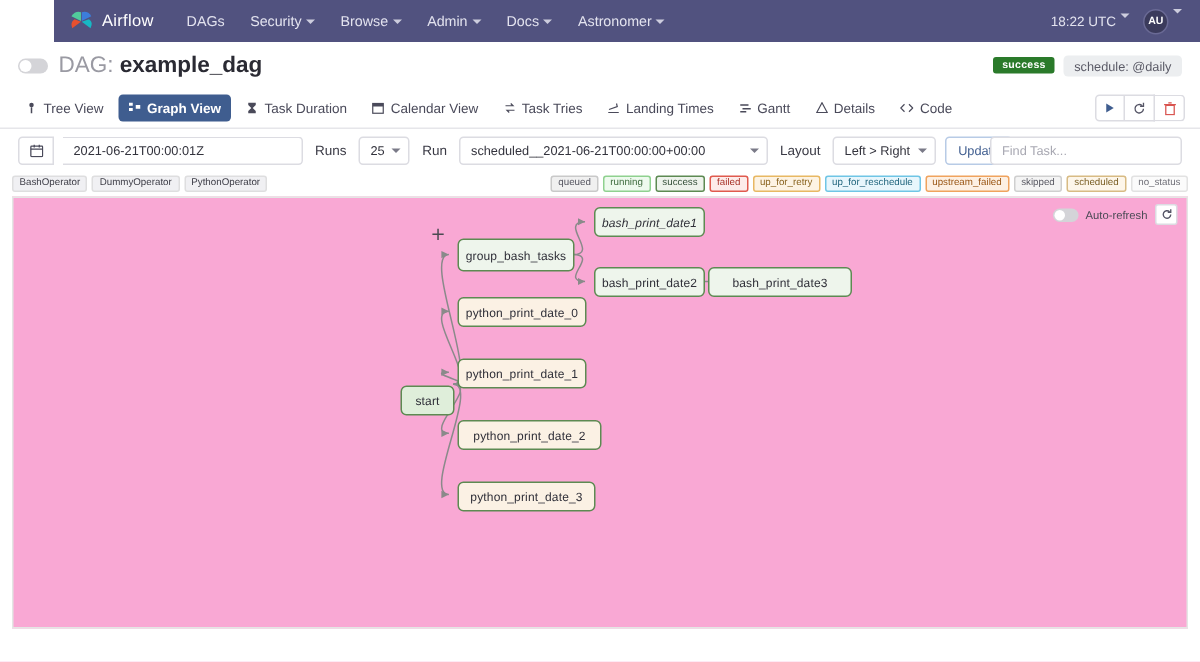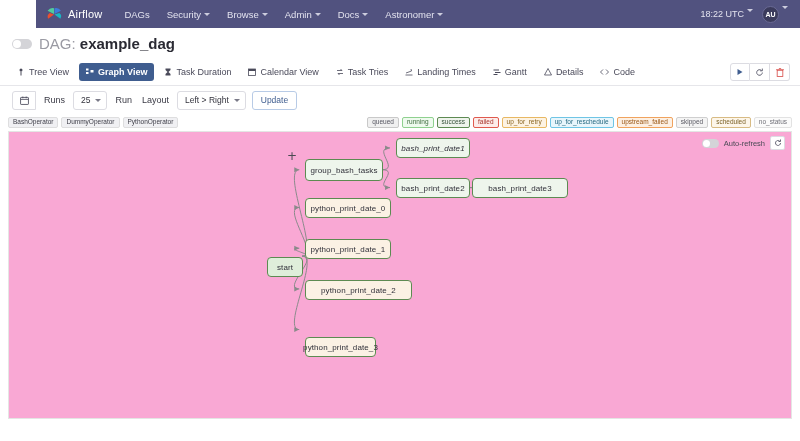--- a/index.html
+++ b/index.html
@@ -245,20 +245,24 @@
       <span class="avatar">AU</span>
       <i class="caret"></i>
     </div>
   </div>
 </div>
 
 <div class="dag-header">
   <div class="toggle"></div>
   <div class="dag-title">
     <span>DAG: </span><b>example_dag</b>
+  </div>
+  <div class="dag-header-right">
+    <span class="badge-success">success</span>
+    <span class="badge-schedule">schedule: @daily</span>
   </div>
 </div>
 
 <div class="tabbar">
   <div class="tab">
     <svg width="8" height="8" viewBox="0 0 16 16">
         <circle cx="8" cy="4" r="3" fill="#4a4a5a"></circle>
         <rect x="7" y="7" width="2" height="8" fill="#4a4a5a"></rect>
       </svg>
     <span>Tree View</span>
@@ -341,37 +345,43 @@
 </div>
 
 <div class="controlbar">
   <div class="ctl-cal">
     <svg width="9" height="9" viewBox="0 0 16 16">
         <rect x="1" y="2.5" width="14" height="12.5" rx="1" fill="none" stroke="#4a4a5a" stroke-width="1.5"></rect>
         <path d="M1 6h14" stroke="#4a4a5a" stroke-width="1.5"></path>
         <path d="M5 1v3M11 1v3" stroke="#4a4a5a" stroke-width="1.5"></path>
       </svg>
   </div>
+  <div class="ctl-date">2021-06-21T00:00:01Z</div>
 
   <span class="ctl-label">Runs</span>
   <div class="ctl-select sel-runs">
     <span>25</span>
     <i class="sel-caret"></i>
   </div>
 
   <span class="ctl-label">Run</span>
+  <div class="ctl-select sel-run">
+    <span>scheduled__2021-06-21T00:00:00+00:00</span>
+    <i class="sel-caret"></i>
+  </div>
 
   <span class="ctl-label">Layout</span>
   <div class="ctl-select sel-layout">
     <span>Left &gt; Right</span>
     <i class="sel-caret"></i>
   </div>
 
   <div class="btn-update">Update</div>
 
+  <input class="find-task" placeholder="Find Task..." style="">
 </div>
 
 <div class="legendbar">
   <div class="op-tags">
     <span class="op-tag">BashOperator</span>
     <span class="op-tag">DummyOperator</span>
     <span class="op-tag">PythonOperator</span>
   </div>
   <div class="status-tags" id="status-legend">
       <span class="st-tag" style="background: rgb(240, 240, 240); border-color: rgb(201, 201, 201); color: rgb(85, 85, 96);">queued</span>
@@ -418,16 +428,16 @@
   <span class="expand-plus" id="expand-plus" style="left: 278px; top: 18px;">+</span>
 
   <div id="graph-nodes">
       <div class="node dummy" style="left: 258px; top: 115px; width: 36px; height: 20px; margin-top: 10px;">start</div>
       <div class="node bash" style="left: 296px; top: 27px; width: 78px; height: 22px;">group_bash_tasks</div>
       <div class="node bash" style="left: 387px; top: 6px; width: 74px; height: 20px; font-style: italic;">bash_print_date1</div>
       <div class="node bash" style="left: 387px; top: 46px; width: 74px; height: 20px;">bash_print_date2</div>
       <div class="node bash" style="left: 463px; top: 46px; width: 96px; height: 20px;">bash_print_date3</div>
       <div class="node python" style="left: 296px; top: 66px; width: 86px; height: 20px;">python_print_date_0</div>
       <div class="node python" style="left: 296px; top: 107px; width: 86px; height: 20px;">python_print_date_1</div>
-      <div class="node python" style="left: 296px; top: 148px; width: 107px; height: 20px;">python_print_date_2</div>
-      <div class="node python" style="left: 296px; top: 205px; width: 71px; height: 20px;">python_print_date_3</div>
+      <div class="node python" style="left: 296px; top: 148px; width: 96px; height: 20px;">python_print_date_2</div>
+      <div class="node python" style="left: 296px; top: 189px; width: 92px; height: 20px;">python_print_date_3</div>
     </div>
 </div>
 
 </body></html>

